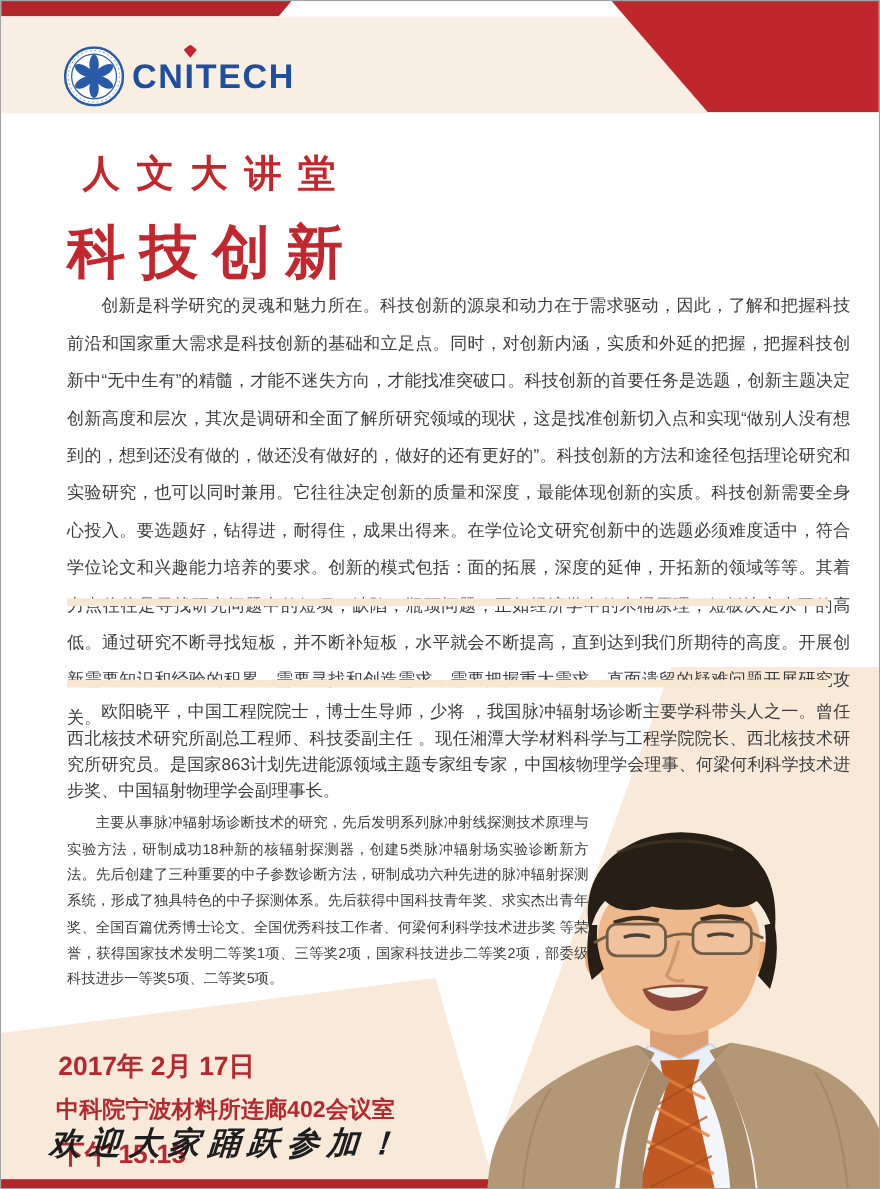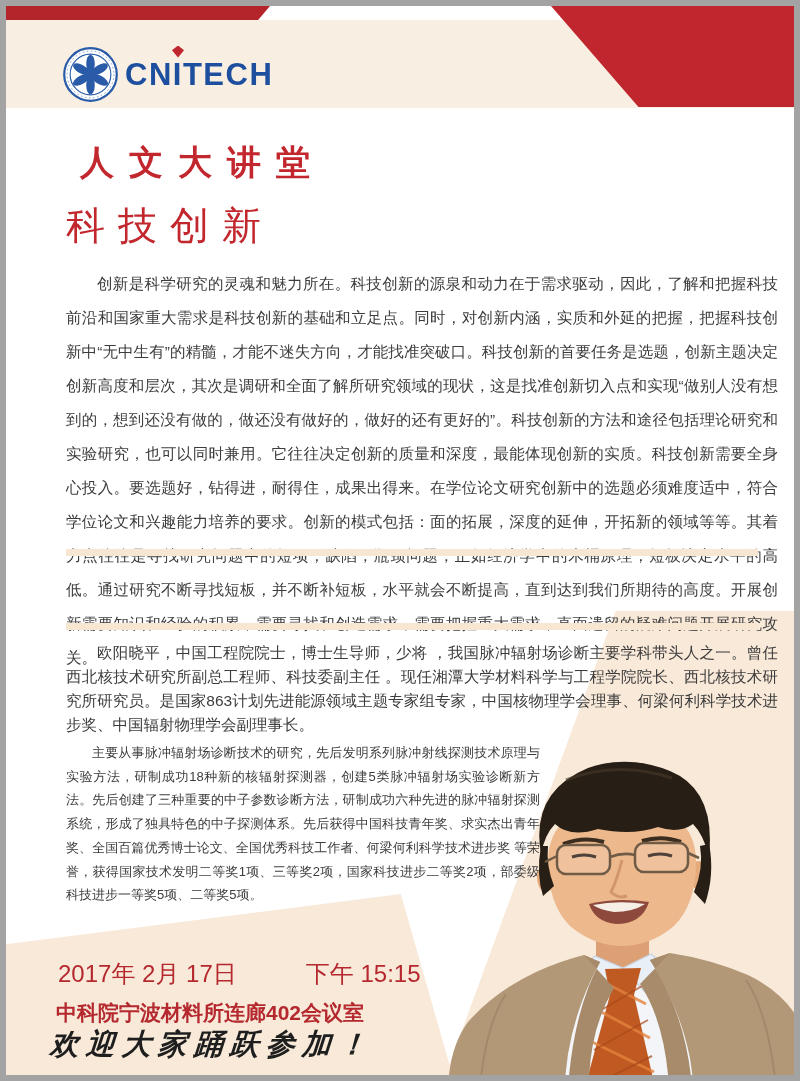--- a/index.html
+++ b/index.html
@@ -1,18 +1,18 @@
 <!DOCTYPE html>
 <html style="--accent-red: #b3252a; --deep-red: #c0262d; --title-red: #c3272e; --date-red: #b4282e; --brand-blue: #1d4f9e; --cream-band: #f9eee2; --cream-panel: #f8e9d9; --text-dark: #3c3c3c;"><head>
 <meta charset="utf-8">
 <style>
   html,body{margin:0;padding:0;background:#ffffff;}
   .page{
     position:relative; width:800px; height:1081px; overflow:hidden;
-    background:#ffffff; border:6px solid #a3a3a3; box-sizing:border-box;
+    background:#ffffff; border:1px solid #a3a3a3; box-sizing:border-box;
     font-family:"Liberation Sans", sans-serif;
   }
   
   .header-band{position:absolute; left:0; top:14px; width:100%; height:88px;
     background:var(--cream-band,#f9eee2);}
   .bar-top-left{position:absolute; left:0; top:0; width:264px; height:14px;
     background:var(--accent-red,#b3252a);
     clip-path:polygon(0 0,100% 0,95.5% 100%,0 100%);}
   .corner-top-right{position:absolute; right:0; top:0; width:243px; height:101px;
     background:var(--deep-red,#c0262d);
@@ -22,21 +22,21 @@
   .emblem{width:55px; height:55px; display:block;}
   .wordmark-wrap{position:relative; margin-left:7px;}
   .wordmark{font-size:31px; font-weight:bold; letter-spacing:1.5px;
     color:var(--brand-blue,#1d4f9e); line-height:1;}
   .diamond{position:absolute; left:47px; top:-13px; width:12px; height:12px;
     background:var(--deep-red,#c0262d);
     clip-path:polygon(50% 0,100% 40%,50% 100%,0 40%);}
   
   .series-title{position:absolute; left:74px; top:134px; font-size:34px; font-weight:bold;
     letter-spacing:15px; color:var(--title-red,#c3272e); white-space:nowrap;}
-  .lecture-title{position:absolute; left:60px; top:193px; font-size:39px; font-weight:normal;
+  .lecture-title{position:absolute; left:60px; top:193px; font-size:53px; font-weight:bold;
     letter-spacing:13px; color:var(--title-red,#c3272e); white-space:nowrap;}
   
   .intro{position:absolute; left:60px; top:261px; width:712px;
     font-size:15.5px; line-height:34px; color:var(--text-dark,#3c3c3c);
     text-align:justify; text-indent:2em;}
   .bio1{position:absolute; left:60px; top:635px; width:712px;
     font-size:15.5px; line-height:24px; color:var(--text-dark,#3c3c3c);
     text-align:justify; text-indent:2em;}
   .bio2{position:absolute; left:60px; top:735px; width:474px;
     font-size:13px; line-height:23.7px; color:var(--text-dark,#3c3c3c);
@@ -53,22 +53,22 @@
   
   .wedge-right{position:absolute; left:0; top:605px; width:800px; height:476px;
     background:var(--cream-panel,#f8e9d9);
     clip-path:polygon(76.2% 0,100% 0,100% 100%,54.4% 100%);}
   .panel-bottom-left{position:absolute; left:0; top:888px; width:470px; height:193px;
     background:var(--cream-panel,#f8e9d9);
     clip-path:polygon(0 26%,84% 0,95.7% 100%,0 100%);}
   .bottom-bar{position:absolute; left:0; top:1071px; width:100%; height:10px;
     background:var(--accent-red,#b3252a);}
   
-  .event-datetime{position:absolute; left:52px; top:952px; display:flex; gap:69px;
-    font-size:24px; font-weight:normal; color:var(--date-red,#b4282e); white-space:nowrap;}
+  .event-datetime{position:absolute; left:52px; top:952px; display:flex; gap:48px;
+    font-size:24px; font-weight:bold; color:var(--date-red,#b4282e); white-space:nowrap;flex-direction:column;}
   .event-venue{position:absolute; left:50px; top:993px; font-size:21px; font-weight:bold;
     color:var(--date-red,#b4282e); white-space:nowrap;}
   .welcome{position:absolute; left:44px; top:1019px; font-size:29px; font-weight:bold;
     font-family:"DejaVu Serif", serif; font-style:italic; letter-spacing:7px;
     color:#1e1e1e; transform:skewX(-4deg); white-space:nowrap;}
   
   .photo{position:absolute; left:440px; top:748px; width:360px; height:333px; z-index:3;}
   .photo svg{display:block; width:100%; height:100%;}
 </style>
 </head>

